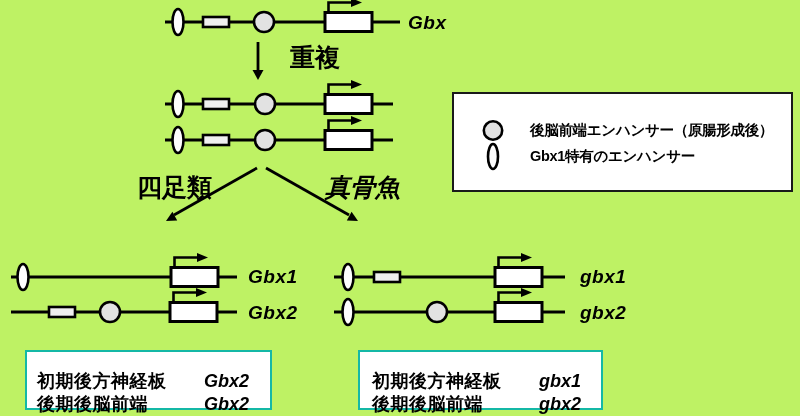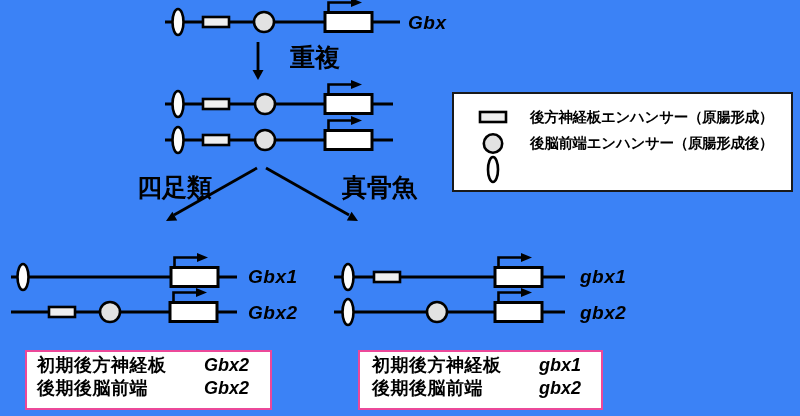--- a/index.html
+++ b/index.html
@@ -1,34 +1,34 @@
 <!DOCTYPE html>
 <html><head>
 <meta charset="utf-8">
 <style>
   html,body{margin:0;padding:0;background:#ffffff;}
   .stage{
-    position:relative;width:800px;height:416px;background:#3b82f6;overflow:hidden;
+    position:relative;width:800px;height:416px;background:#bef264;overflow:hidden;
     font-family:"Liberation Sans","DejaVu Sans",sans-serif;color:#000;
   }
   .layer{position:absolute;left:0;top:0;}
   .lbl{position:absolute;transform:translateY(-50%);white-space:nowrap;line-height:1;}
   .gene-name{font-size:19px;font-weight:bold;font-style:italic;letter-spacing:0.5px;}
   .jp{font-size:25px;font-weight:bold;}
   .legend{
     position:absolute;left:452px;top:92px;width:341px;height:100px;
     border:2px solid #1a1a1a;box-sizing:border-box;background:#fff;
     display:flex;flex-direction:column;justify-content:center;gap:3px;padding-top:2px;
   }
   .legend-row{display:flex;align-items:center;height:23px;}
   .legend-sym{width:30px;margin-left:24px;margin-right:22px;display:flex;justify-content:center;align-items:center;}
   .legend-label{font-size:14.5px;font-weight:bold;letter-spacing:-0.3px;}
   .summary{
-    position:absolute;top:350px;height:60px;border:2px solid #ec4899;box-sizing:border-box;
-    background:#fff;padding-top:1px;
+    position:absolute;top:350px;height:60px;border:2px solid #14b8a6;box-sizing:border-box;
+    background:#fff;padding-top:17px;
   }
   .summary.left{left:25px;width:247px;padding-left:10px;}
   .summary.right{left:358px;width:245px;padding-left:12px;}
   .summary-row{display:grid;grid-template-columns:167px auto;align-items:center;height:23px;}
   .summary-context{font-size:18px;font-weight:bold;letter-spacing:0.5px;}
   .summary-gene{font-size:18px;font-weight:bold;font-style:italic;}
 </style>
 </head>
 <body>
 
@@ -116,51 +116,44 @@
       <use href="#sym-circle" transform="translate(437,312)"></use>
       <use href="#sym-genebox" transform="translate(495,312)"></use>
     </g>
   </svg>
 
   <div class="lbl gene-name" style="left:408px;top:22px;">Gbx</div>
 
   <div class="lbl jp" style="left:290px;top:57px;">重複</div>
 
   <div class="lbl jp" style="left:137px;top:187px;">四足類</div>
-  <div class="lbl jp" style="left:342px;top:187px;">真骨魚</div>
+  <div class="lbl jp" style="left:325px;top:187px;font-style:italic;">真骨魚</div>
 
   <div class="lbl gene-name" style="left:248px;top:276px;">Gbx1</div>
   <div class="lbl gene-name" style="left:248px;top:312px;">Gbx2</div>
 
   <div class="lbl gene-name" style="left:580px;top:276px;">gbx1</div>
   <div class="lbl gene-name" style="left:580px;top:312px;">gbx2</div>
 
   <div class="legend">
-    <div class="legend-row">
-      <span class="legend-sym">
-        <svg width="30" height="16">
-            <rect x="2" y="3" width="26" height="10" fill="#efefef" stroke="#000" stroke-width="2.6"></rect>
-          </svg>
-      </span>
-      <span class="legend-label">後方神経板エンハンサー（原腸形成）</span>
-    </div>
     <div class="legend-row">
       <span class="legend-sym">
         <svg width="24" height="23">
             <circle cx="12" cy="11.5" r="9.2" fill="#e2e2e2" stroke="#000" stroke-width="2.6"></circle>
           </svg>
       </span>
       <span class="legend-label">後脳前端エンハンサー（原腸形成後）</span>
     </div>
     <div class="legend-row">
       <span class="legend-sym">
         <svg width="14" height="29">
             <ellipse cx="7" cy="14.5" rx="5" ry="12.5" fill="#fdfdfd" stroke="#000" stroke-width="2.6"></ellipse>
           </svg>
       </span>
+      <span class="legend-label">Gbx1特有のエンハンサー</span>
     </div>
   </div>
 
   <div class="summary left">
     <div class="summary-row">
       <span class="summary-context">初期後方神経板</span>
       <span class="summary-gene">Gbx2</span>
     </div>
     <div class="summary-row">
       <span class="summary-context">後期後脳前端</span>

